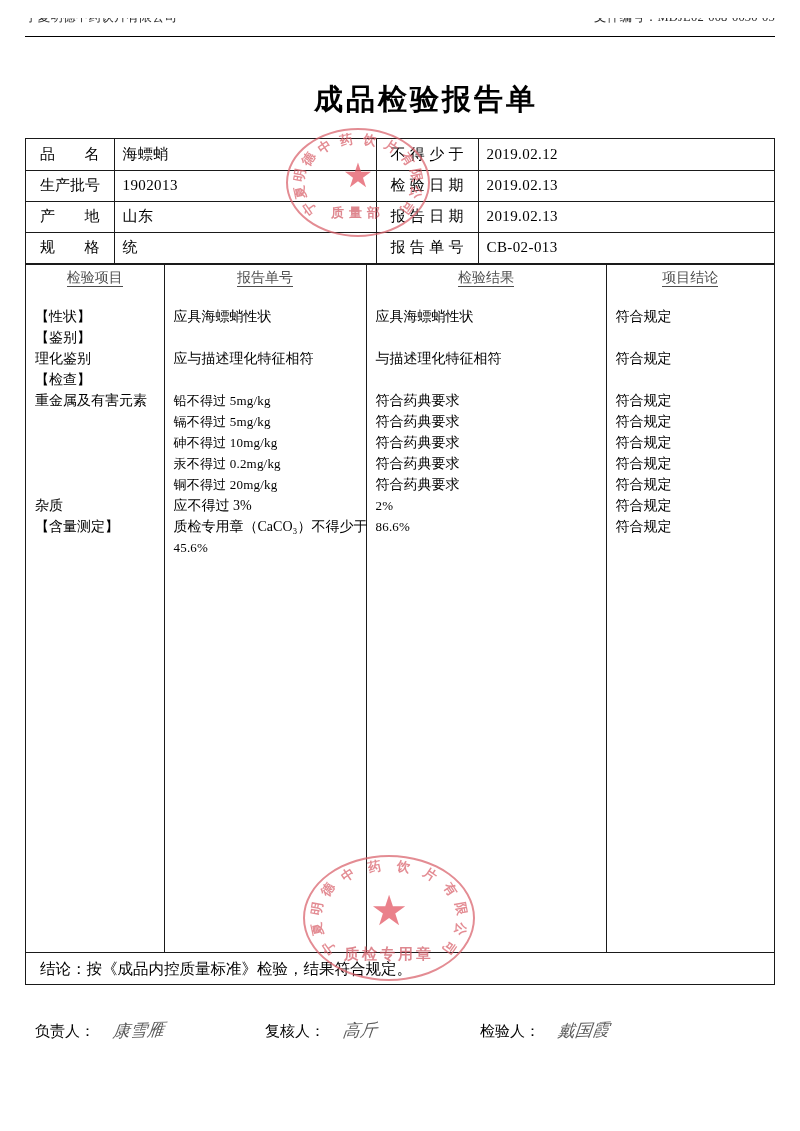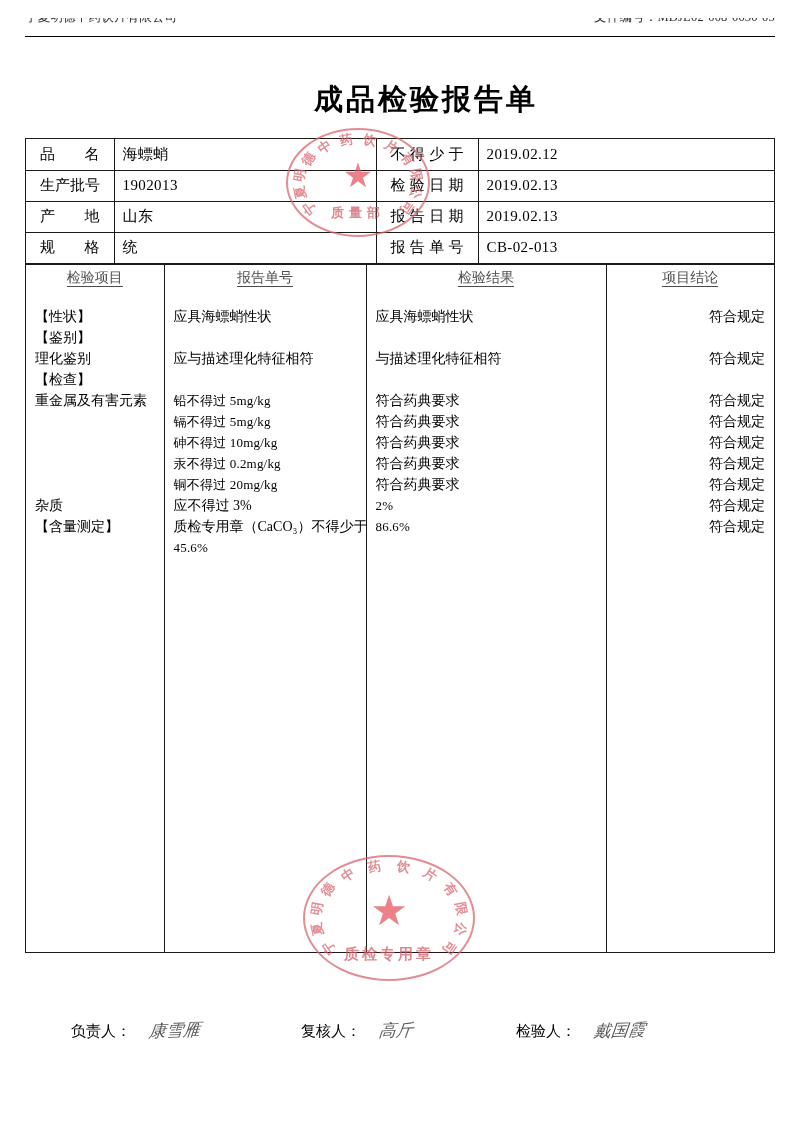--- a/index.html
+++ b/index.html
@@ -140,21 +140,21 @@
   .res-line {
     height: 21px;
     line-height: 21px;
     white-space: nowrap;
     font-size: 14px;
   }
   .res-line.blank { color: transparent; }
   .col-item .res-line { text-align: left; }
   .col-std  .res-line { text-align: left; }
   .col-res  .res-line { text-align: left; }
-  .col-conc .res-line { text-align: right; }
+  .col-conc .res-line { text-align: left; }
   .num { font-size: 13px; letter-spacing: 0.2px; }
 
   
   .concl-row {
     border-top: 1px solid #1a1a1a;
     height: 32px;
     line-height: 32px;
     font-size: 15.5px;
     padding-left: 14px;
     box-sizing: border-box;
@@ -167,21 +167,21 @@
     top: 1013px;
     width: 750px;
     height: 46px;
     font-size: 15px;
   }
   .sign-cell {
     position: absolute;
     top: 6px;
     white-space: nowrap;
   }
-  .sign-cell .sig-label { display: inline-block; margin-left: 36px; }
+  .sign-cell .sig-label { display: inline-block; }
   .sign-cell .sig-name {
     display: inline-block;
     margin-left: 18px;
     font-family: "DejaVu Serif", serif;
     font-style: italic;
     font-size: 17px;
     color: #3a3a3a;
     transform: skewX(-8deg) rotate(-2deg);
     opacity: .85;
   }
@@ -362,20 +362,21 @@
           <div class="res-line">符合规定</div>
           <div class="res-line">符合规定</div>
           <div class="res-line">符合规定</div>
           <div class="res-line">符合规定</div>
           <div class="res-line">符合规定</div>
         </td>
       </tr>
     </tbody>
   </table>
 
+  <div class="concl-row">结论：按《成品内控质量标准》检验，结果符合规定。</div>
 </div>
 
 <div class="sign-row">
   <div class="sign-cell" id="sign-0">
     <span class="sig-label">负责人：</span><span class="sig-name">康雪雁</span>
   </div>
   <div class="sign-cell" id="sign-1">
     <span class="sig-label">复核人：</span><span class="sig-name">高斤</span>
   </div>
   <div class="sign-cell" id="sign-2">

